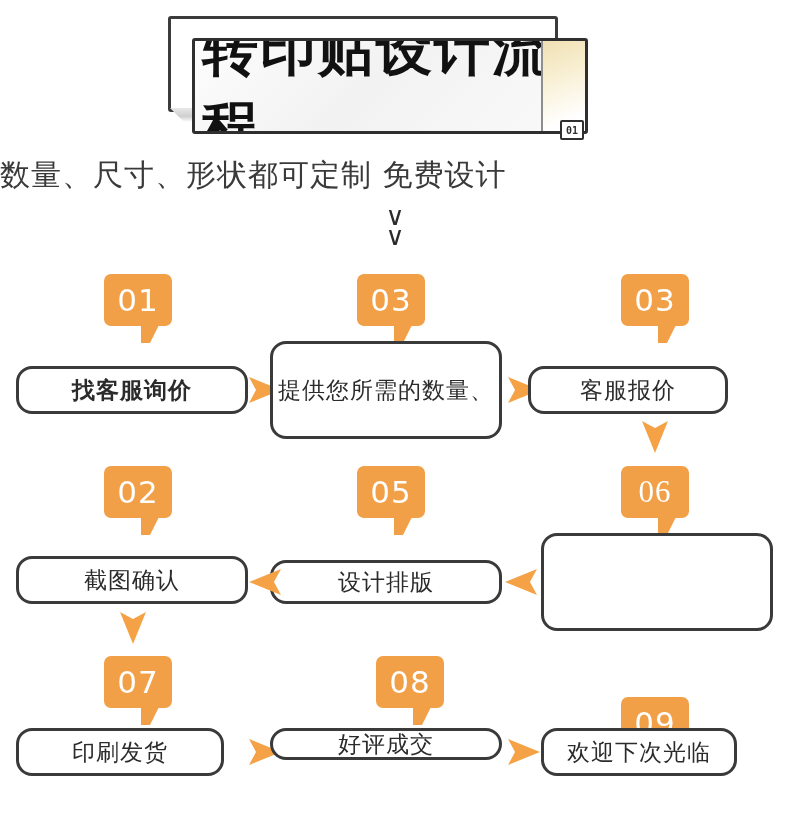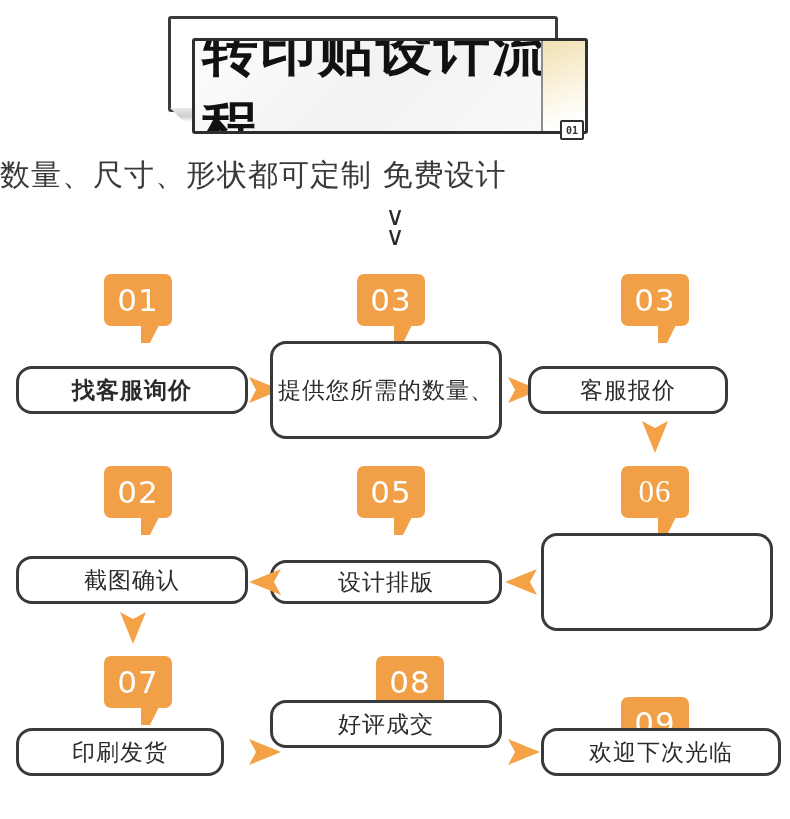--- a/index.html
+++ b/index.html
@@ -272,25 +272,25 @@
   <div class="badge" style="left:104px; top:656px;">07</div>
   <div class="box" style="left:16px; top:728px; width:208px; height:48px;">
     <span>印刷发货</span>
   </div>
 </div>
 
 <div class="arrow" style="left:249px; top:739px;"></div>
 
 <div class="step">
   <div class="badge" style="left:368px; top:656px;margin-left:8px;">08</div>
-  <div class="box" style="left:270px; top:700px; width:232px; height:48px;">
+  <div class="box" style="left:270px; top:728px; width:232px; height:32px;">
     <span>好评成交</span>
   </div>
 </div>
 
 <div class="arrow" style="left:508px; top:739px;"></div>
 
 <div class="step">
   <div class="badge" style="left:621px; top:656px;margin-top:41px;">09</div>
-  <div class="box" style="left:541px; top:728px; width:240px; height:48px;">
+  <div class="box" style="left:541px; top:728px; width:196px; height:48px;">
     <span>欢迎下次光临</span>
   </div>
 </div>
 
 </body></html>

